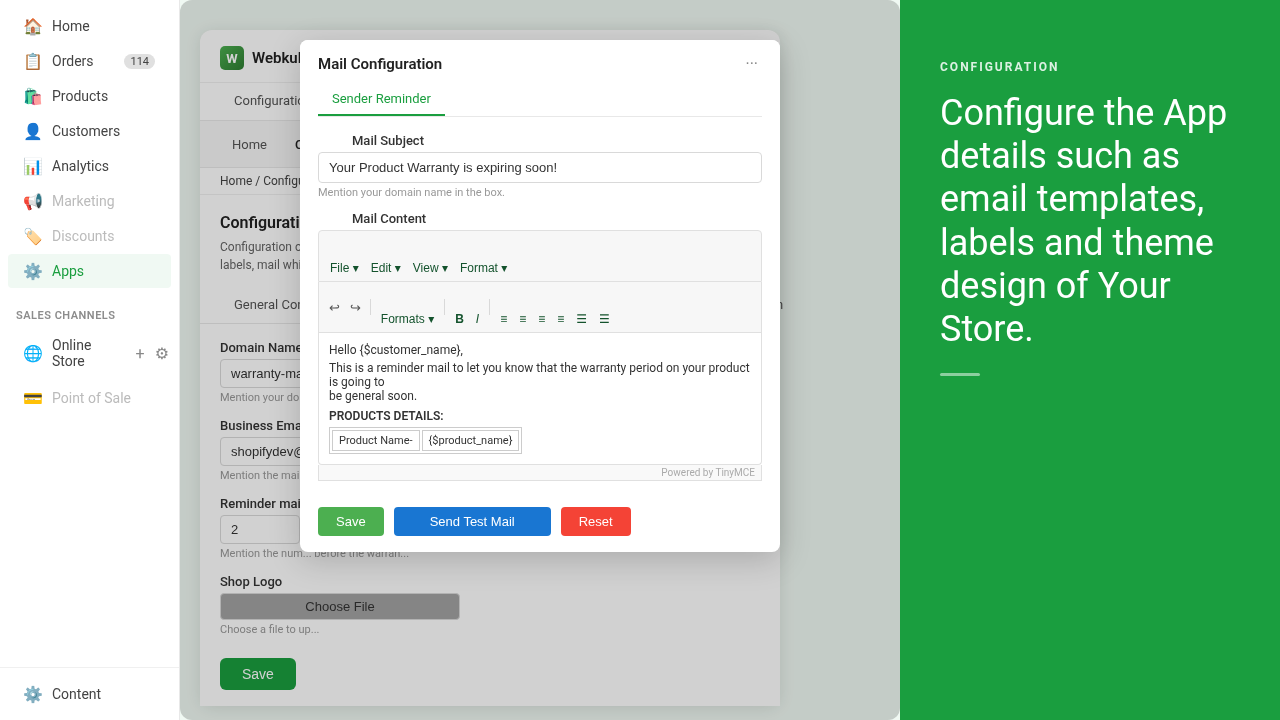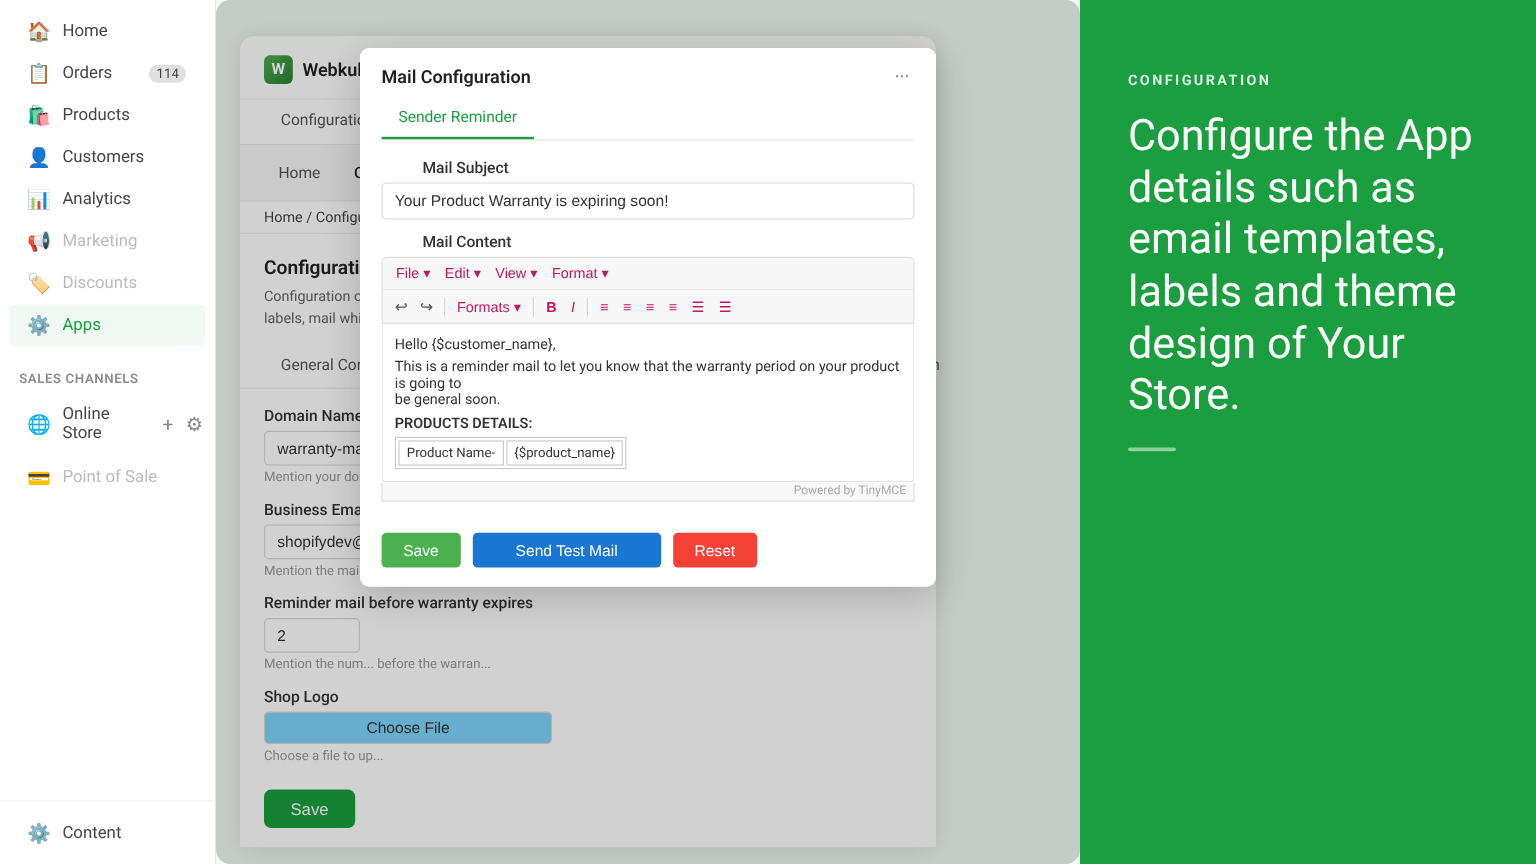--- a/index.html
+++ b/index.html
@@ -157,21 +157,21 @@
       padding: 6px 10px;
       font-size: 13px;
       color: #333;
       width: 240px;
       outline: none;
     }
     .form-hint { font-size: 11px; color: #999; margin-top: 3px; }
     .form-number { width: 80px; }
     .choose-file-btn {
       border: 1px solid #d9d9d9;
-      background: #7dd3fc;
+      background: #a3a3a3;
       border-radius: 4px;
       padding: 5px 12px;
       font-size: 13px;
       cursor: pointer;
       color: #333;
     }
     .save-btn {
       background: #1a9e3f;
       color: #fff;
       border: none;
@@ -238,24 +238,25 @@
       padding: 4px 6px;
       flex-wrap: wrap;
     }
     .editor-btn {
       background: none;
       border: none;
       border-radius: 3px;
       padding: 2px 5px;
       font-size: 12px;
       cursor: pointer;
-      color: #be185d;
+      color: #14532d;
       display: flex;
       align-items: center;
       gap: 2px;
+      margin-top: 24px;
     }
     .editor-divider { width: 1px; height: 16px; background: #d9d9d9; margin: 0 3px; }
     .editor-content {
       border: 1px solid #e0e0e0;
       border-top: none;
       border-radius: 0 0 4px 4px;
       min-height: 90px;
       padding: 10px;
       font-size: 12px;
       color: #333;
@@ -455,20 +456,21 @@
           </div>
           <div class="modal-tabs">
             <div class="modal-tab active">Sender Reminder</div>
           </div>
         </div>
         <div class="modal-body">
 
           <div style="margin-bottom:12px;">
             <div class="modal-field-label">Mail Subject</div>
             <input class="modal-input" type="text" value="Your Product Warranty is expiring soon!" style="">
+            <div class="modal-field-hint">Mention your domain name in the box.</div>
           </div>
 
           <div>
             <div class="modal-field-label" style="margin-bottom:4px;">Mail Content</div>
 
             <div class="editor-toolbar">
               <button class="editor-btn">File ▾</button>
               <button class="editor-btn">Edit ▾</button>
               <button class="editor-btn">View ▾</button>
               <button class="editor-btn">Format ▾</button>

